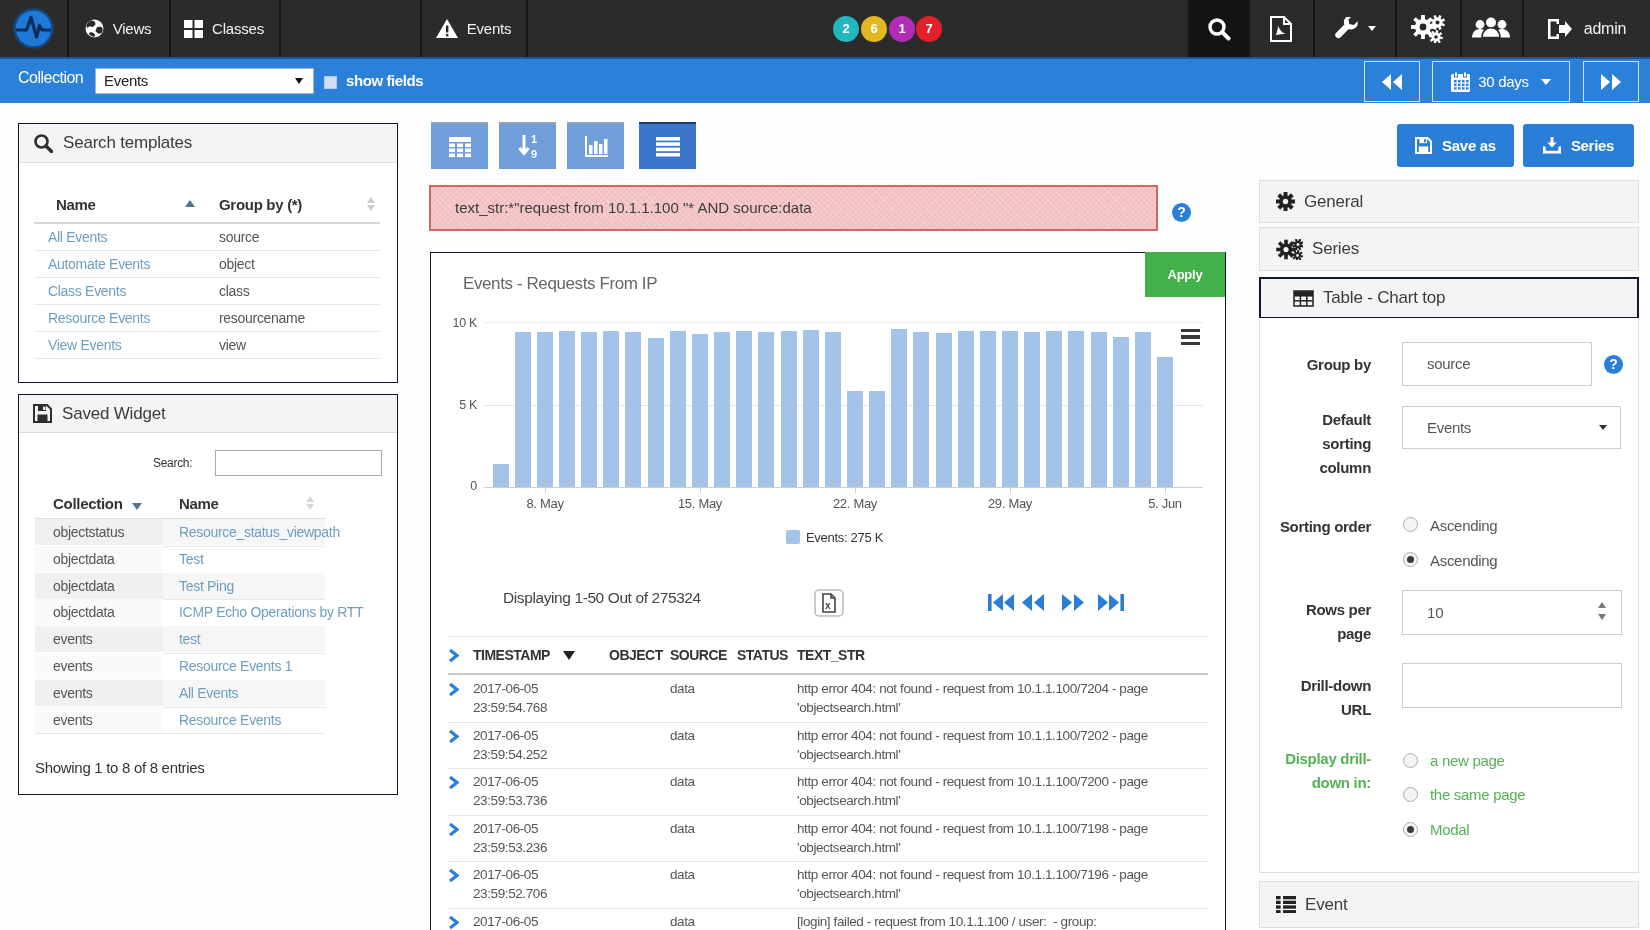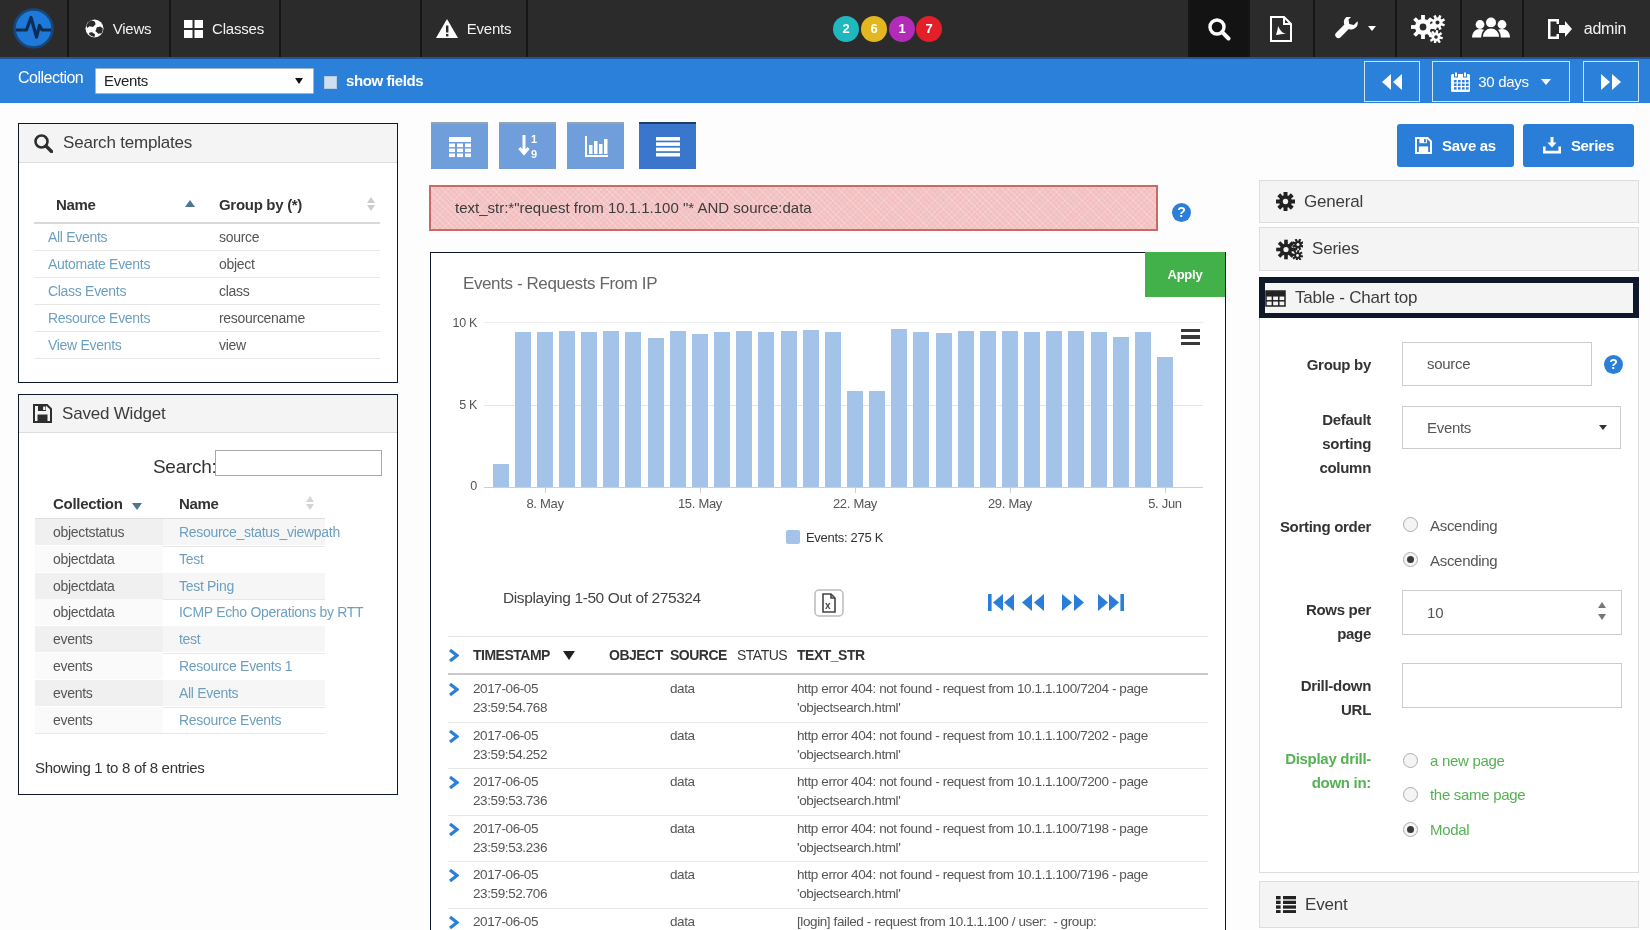--- a/index.html
+++ b/index.html
@@ -236,21 +236,21 @@
     <div class="panel" style="left:18px;top:394px;width:380px;height:401px">
       <div class="phead" style="height:38px;padding-left:14px;gap:10px">
         <svg width="19" height="19" viewBox="0 0 19 19" style="">
           <path d="M1 1 h13 l4 4 v13 h-17 z" fill="none" stroke="#2e2e2e" stroke-width="2"></path>
           <rect x="5" y="2" width="8" height="5" fill="#2e2e2e"></rect>
           <rect x="10.2" y="2.6" width="2.2" height="3.4" fill="#fff"></rect>
           <rect x="4.5" y="10.5" width="10" height="6.5" fill="#2e2e2e"></rect>
         </svg>
         <span>Saved Widget</span>
       </div>
-      <div class="abs g333" style="left:134px;top:61px;font-size:19px;letter-spacing:-0.3px">Search:</div>
+      <div class="abs g333" style="left:134px;top:61px;font-size:12px;letter-spacing:-0.3px">Search:</div>
       <div class="abs" style="left:196px;top:55px;width:167px;height:26px;border:1px solid #aaa;background:#fff"></div>
       <div class="abs g333" style="left:34px;top:100px;font-weight:bold;font-size:15px;letter-spacing:-0.3px">Collection</div>
       <div class="abs" style="left:113px;top:108px;width:0;height:0;border-left:5px solid transparent;border-right:5px solid transparent;border-top:7px solid #51748f"></div>
       <div class="abs g333" style="left:160px;top:100px;font-weight:bold;font-size:15px;letter-spacing:-0.3px">Name</div>
       <div class="abs" style="left:287px;top:101px;width:0;height:0;border-left:4px solid transparent;border-right:4px solid transparent;border-bottom:6px solid #d5d5d5"></div>
       <div class="abs" style="left:287px;top:109px;width:0;height:0;border-left:4px solid transparent;border-right:4px solid transparent;border-top:6px solid #d5d5d5"></div>
       <div class="hline" style="left:16px;top:123px;width:290px;background:#ddd"></div>
       <div class="abs" style="left:16px;top:124px;width:290px;height:26px;background:#f6f6f6"></div>
       <div class="abs" style="left:16px;top:124px;width:128px;height:26px;background:#f0f0f0"></div>
       <div class="trow g555" style="left:34px;top:129px">objectstatus</div>
@@ -421,21 +421,21 @@
       </svg></div>
     <div class="hline" style="left:448px;top:636px;width:760px;background:#e5e5e5"></div>
     <div class="hline" style="left:448px;top:673px;width:760px;height:2px;background:#c9c9c9"></div>
     <div class="abs" style="left:448px;top:648px"><svg width="11" height="15" viewBox="0 0 11 15" style="">
         <path d="M2 2 L9 7.5 L2 13" fill="none" stroke="#2a7fd9" stroke-width="3.2"></path>
       </svg></div>
     <div class="abs" style="left:473px;top:647px;font-weight:bold;font-size:14px;color:#333;letter-spacing:-0.5px">TIMESTAMP</div>
     <div class="abs" style="left:563px;top:651px;width:0;height:0;border-left:6px solid transparent;border-right:6px solid transparent;border-top:9px solid #222"></div>
     <div class="abs" style="left:609px;top:647px;font-weight:bold;font-size:14px;color:#333;letter-spacing:-0.5px">OBJECT</div>
     <div class="abs" style="left:670px;top:647px;font-weight:bold;font-size:14px;color:#333;letter-spacing:-0.5px">SOURCE</div>
-    <div class="abs" style="left:737px;top:647px;font-weight:normal;font-size:14px;color:#333;letter-spacing:-0.5px">STATUS</div>
+    <div class="abs" style="left:737px;top:647px;font-weight:bold;font-size:14px;color:#333;letter-spacing:-0.5px">STATUS</div>
     <div class="abs" style="left:797px;top:647px;font-weight:bold;font-size:14px;color:#333;letter-spacing:-0.5px">TEXT_STR</div>
     <div class="abs" style="left:448px;top:682px"><svg width="11" height="15" viewBox="0 0 11 15" style="">
         <path d="M2 2 L9 7.5 L2 13" fill="none" stroke="#2a7fd9" stroke-width="3.2"></path>
       </svg></div>
     <div class="abs" style="left:473px;top:681px;font-size:13.5px;color:#555;letter-spacing:-0.4px">2017-06-05</div>
     <div class="abs" style="left:473px;top:700px;font-size:13.5px;color:#555;letter-spacing:-0.4px">23:59:54.768</div>
     <div class="abs" style="left:670px;top:681px;font-size:13.5px;color:#555;letter-spacing:-0.4px">data</div>
     <div class="abs" style="left:797px;top:681px;font-size:13.5px;color:#555;letter-spacing:-0.4px">http error 404: not found - request from 10.1.1.100/7204 - page</div>
     <div class="abs" style="left:797px;top:700px;font-size:13.5px;color:#555;letter-spacing:-0.4px">'objectsearch.html'</div>
     <div class="hline" style="left:448px;top:722px;width:760px"></div>
@@ -551,21 +551,21 @@
             <rect x="-1" y="-5.5" width="2" height="3" transform="rotate(235)"></rect>
             <rect x="-1" y="-5.5" width="2" height="3" transform="rotate(280)"></rect>
             <rect x="-1" y="-5.5" width="2" height="3" transform="rotate(325)"></rect>
             <circle r="3.2"></circle>
             <circle r="1.4" fill="#f4f4f4"></circle>
           </g>
         </g>
       </svg>
       <span>Series</span>
     </div>
-    <div style="position:absolute;left:1259px;width:380px;background:#f4f4f4;border:6px solid #0f172a;display:flex;align-items:center;padding-left:0;gap:9px;font-size:17px;color:#3c3c3c;letter-spacing:-0.2px;top:277px;height:42px">
+    <div style="position:absolute;left:1259px;width:380px;background:#f4f4f4;border:2px solid #0f172a;display:flex;align-items:center;padding-left:32px;gap:9px;font-size:17px;color:#3c3c3c;letter-spacing:-0.2px;top:277px;height:42px">
       <svg width="21" height="17" viewBox="0 0 21 17" style="">
         <g stroke="#222" stroke-width="1.5" fill="none">
           <rect x="1" y="1" width="19" height="15"></rect>
           <line x1="1" y1="5.8" x2="20" y2="5.8"></line>
           <line x1="1" y1="10.8" x2="20" y2="10.8"></line>
           <line x1="7.4" y1="1" x2="7.4" y2="16"></line>
           <line x1="13.8" y1="1" x2="13.8" y2="16"></line>
         </g>
         <rect x="1" y="1.2" width="19" height="4.6" fill="#222"></rect>
       </svg>

